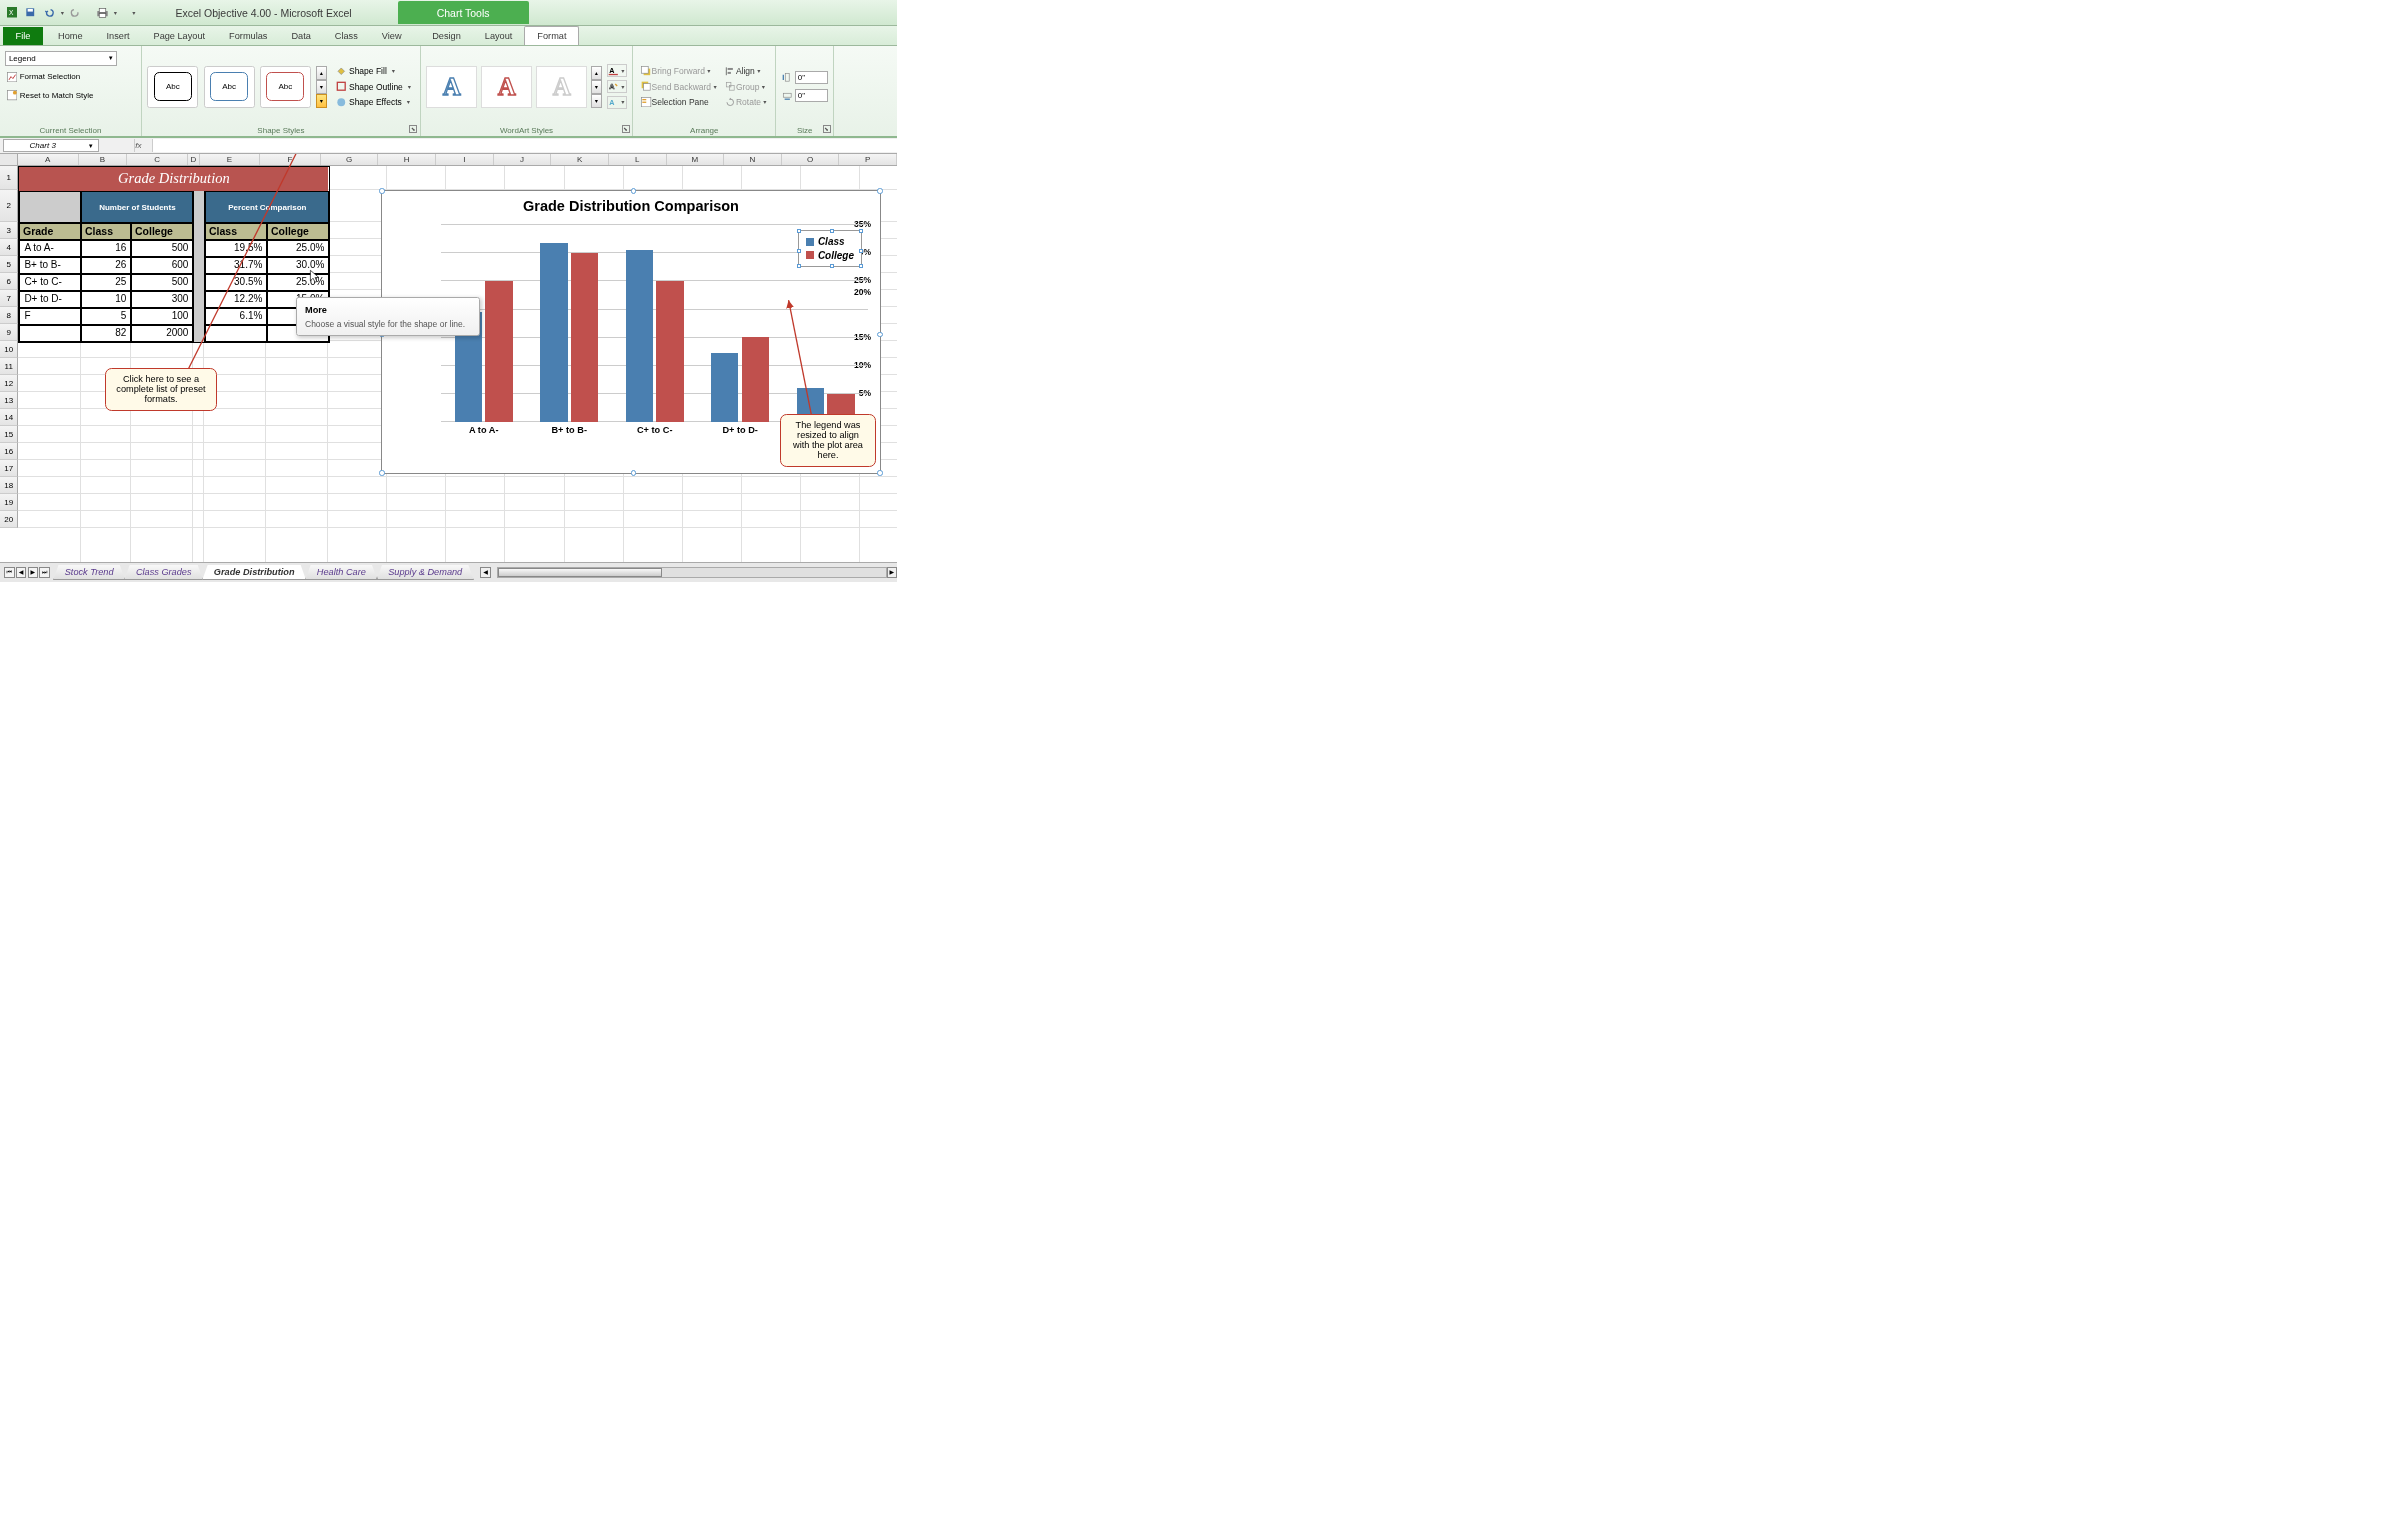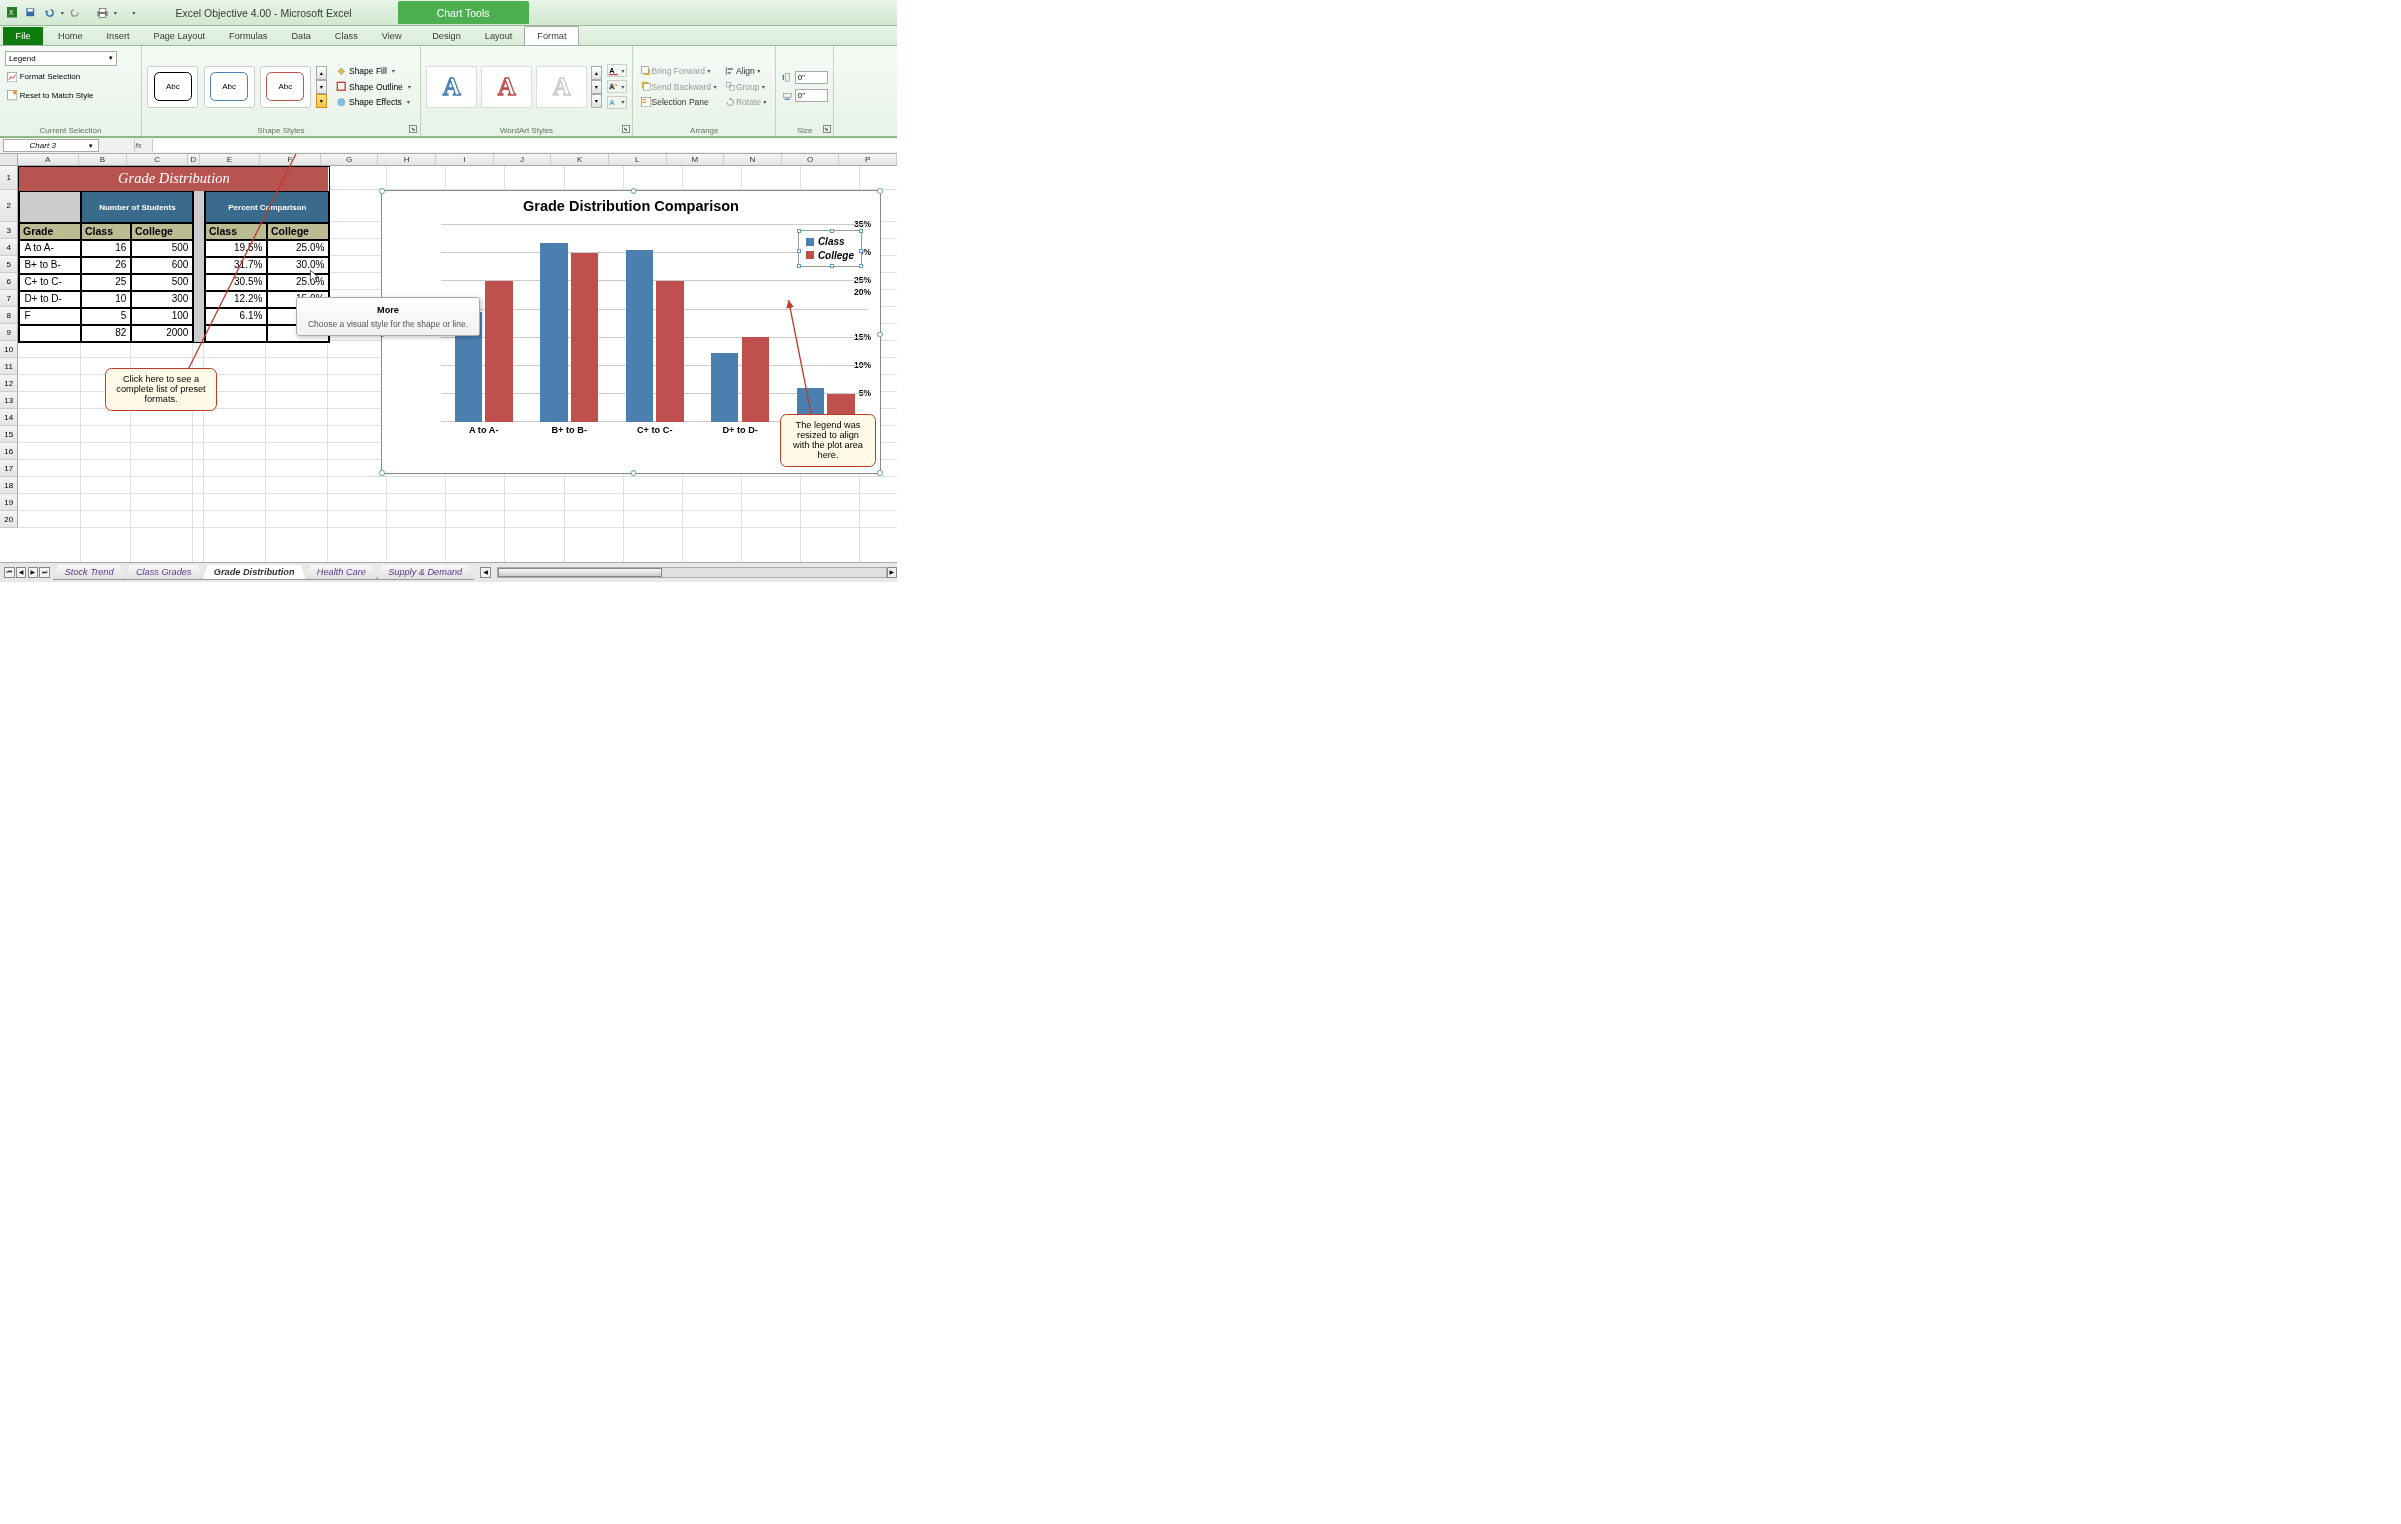--- a/index.html
+++ b/index.html
@@ -100,21 +100,21 @@
   .bar-group { flex:1; position:relative;}
   .bar { position:absolute; bottom:0; width:32%; }
   .bar.cls { background:#4a7fb0; left:16%;}
   .bar.col { background:#c0504d; left:52%;}
   .legend-box { position:absolute; top:39px; right:18.4px; border:0.7px solid #999; padding:4px 6.6px; background:#fff;}
   .legend-handle { position:absolute; width:4px; height:4px; background:#fff; border:0.7px solid #5b9bd5;}
   .legend-item { display:flex; align-items:center; gap:4px; font-weight:bold; font-style:italic; font-size:10px; padding:1.3px 0;}
   .legend-sw { width:8px; height:8px;}
   
   
-  .tooltip { position: absolute; top: 143px; left: 296px; width: 184px; background: linear-gradient(#fff,#f0f0f0); border: 0.7px solid #aaa; border-radius: 2.6px; padding: 6.6px 8px; box-shadow: 1.3px 1.3px 4px rgba(0,0,0,0.2); z-index:20;text-align:center;}
+  .tooltip { position: absolute; top: 143px; left: 296px; width: 184px; background: linear-gradient(#fff,#f0f0f0); border: 0.7px solid #aaa; border-radius: 2.6px; padding: 6.6px 8px; box-shadow: 1.3px 1.3px 4px rgba(0,0,0,0.2); z-index:20;}
   .tooltip-title { font-weight: bold; font-size: 9.2px; margin-bottom: 4px; }
   .tooltip-body { font-size: 8.5px; color: #555; }
   
   
   .callout { position: absolute; background: #fffae8; border: 1.3px solid #c0392b; border-radius: 6.6px; padding: 5.3px 8px; text-align: center; font-size: 9.2px; z-index:15;}
   .arrow-line { position:absolute; z-index:12;}
   
   
   .sheet-bar { height: 20px; background: #e8e8e8; border-top: 0.7px solid #aaa; display: flex; align-items: center; }
   .sheet-nav { display:flex; gap:1.3px; padding:0 4px;}

